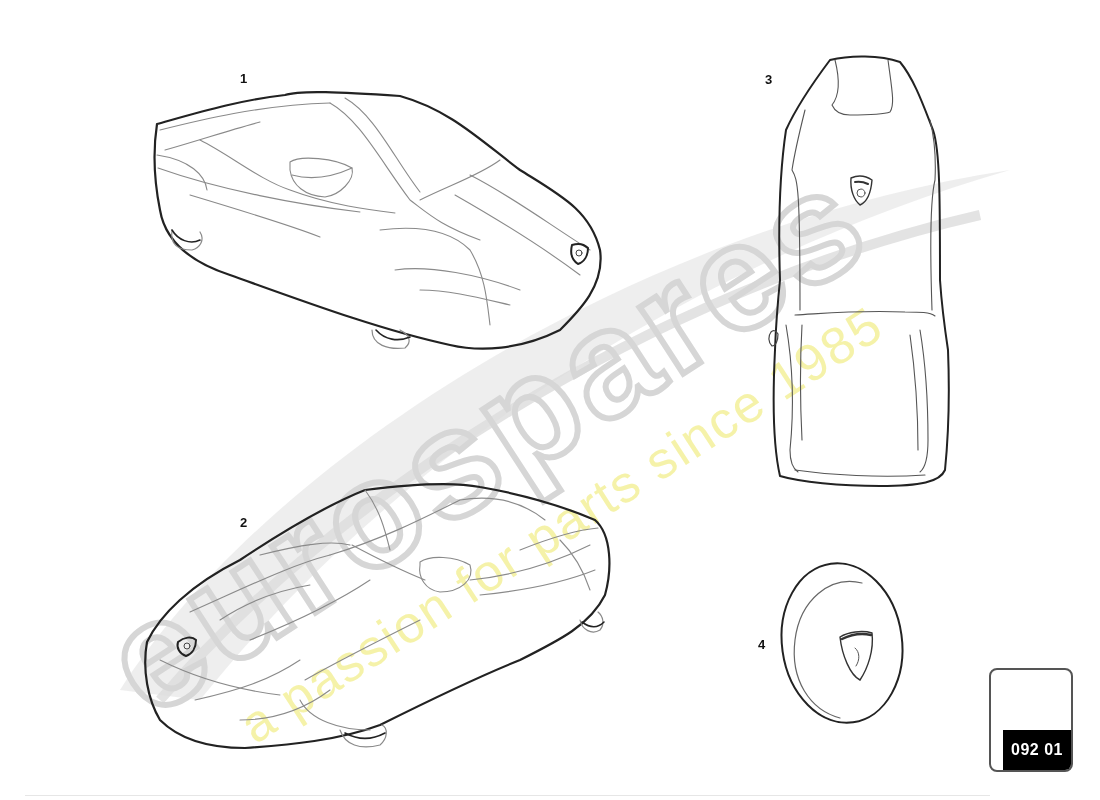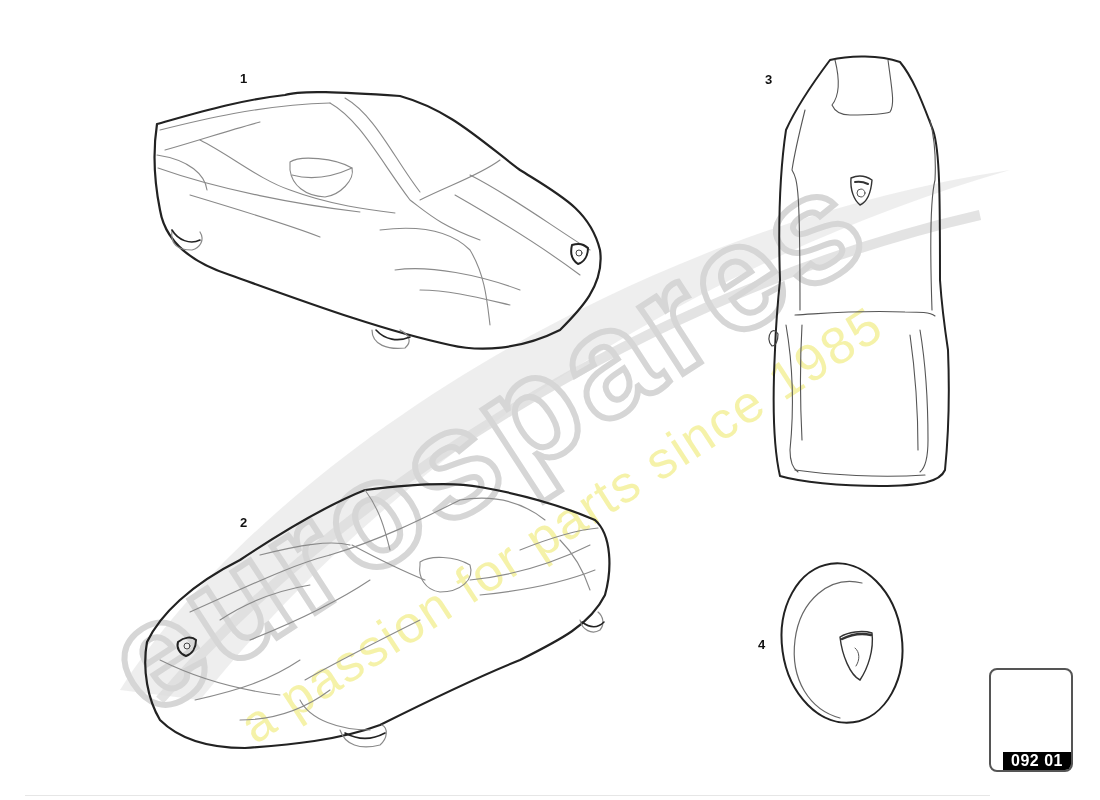--- a/index.html
+++ b/index.html
@@ -1,20 +1,20 @@
 <!DOCTYPE html>
 <html><head>
   <meta charset="utf-8">
   <style>
     html, body { margin: 0; padding: 0; background: #ffffff; }
     body { width: 1100px; height: 800px; position: relative; overflow: hidden; font-family: "Liberation Sans", sans-serif; }
     .canvas { position: absolute; left: 0; top: 0; width: 1100px; height: 800px; }
     .callout { position: absolute; font-family: "Liberation Sans", sans-serif; font-weight: bold; font-size: 13px; color: #111111; line-height: 1; }
     .ref-box { position: absolute; left: 989px; top: 668px; width: 84px; height: 104px; border: 2px solid #555555; border-radius: 8px; background: #ffffff; overflow: hidden; box-sizing: border-box; }
-    .ref-box .ref-label { position: absolute; left: 0; right: 0; bottom: 0; height: 18px; background: #000000; color: #ffffff; font-family: "Liberation Sans", sans-serif; font-weight: bold; font-size: 16px; display: flex; align-items: center; justify-content: center; letter-spacing: 0.5px; margin-left: 12px; }
+    .ref-box .ref-label { position: absolute; left: 0; right: 0; bottom: 0; height: 40px; background: #000000; color: #ffffff; font-family: "Liberation Sans", sans-serif; font-weight: bold; font-size: 16px; display: flex; align-items: center; justify-content: center; letter-spacing: 0.5px; margin-left: 12px; }
     .footer-rule { position: absolute; left: 25px; top: 795px; width: 965px; height: 1px; background: #e6e6e6; }
     svg text { font-family: "Liberation Sans", sans-serif; }
   </style>
 </head>
 <body>
 
 <div class="canvas">
 
   <svg width="1100" height="800" style="position:absolute;left:0;top:0;">
 

